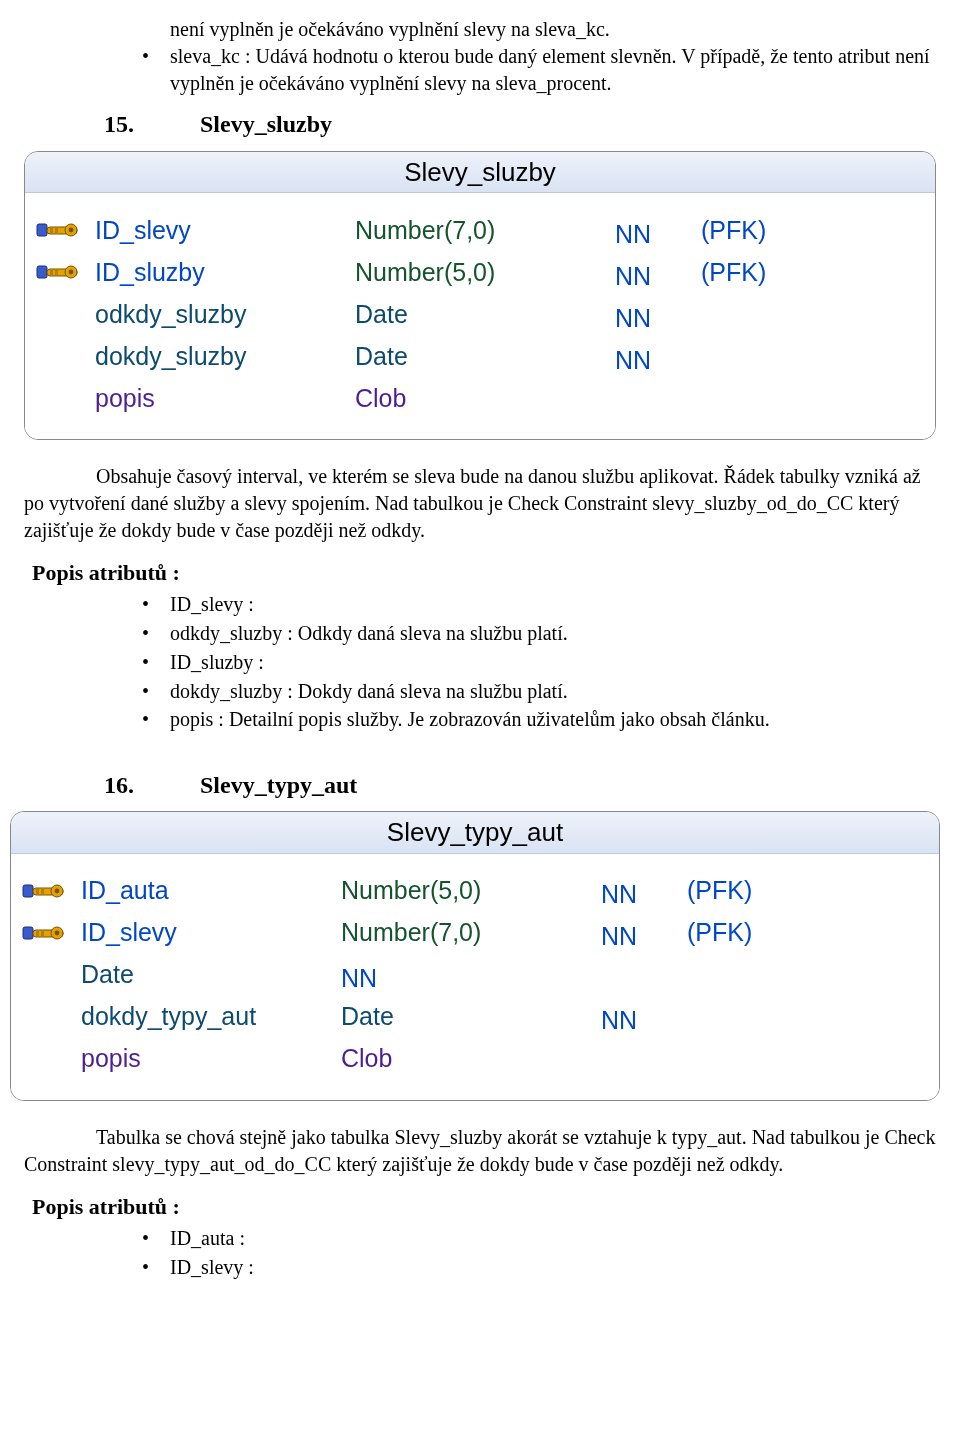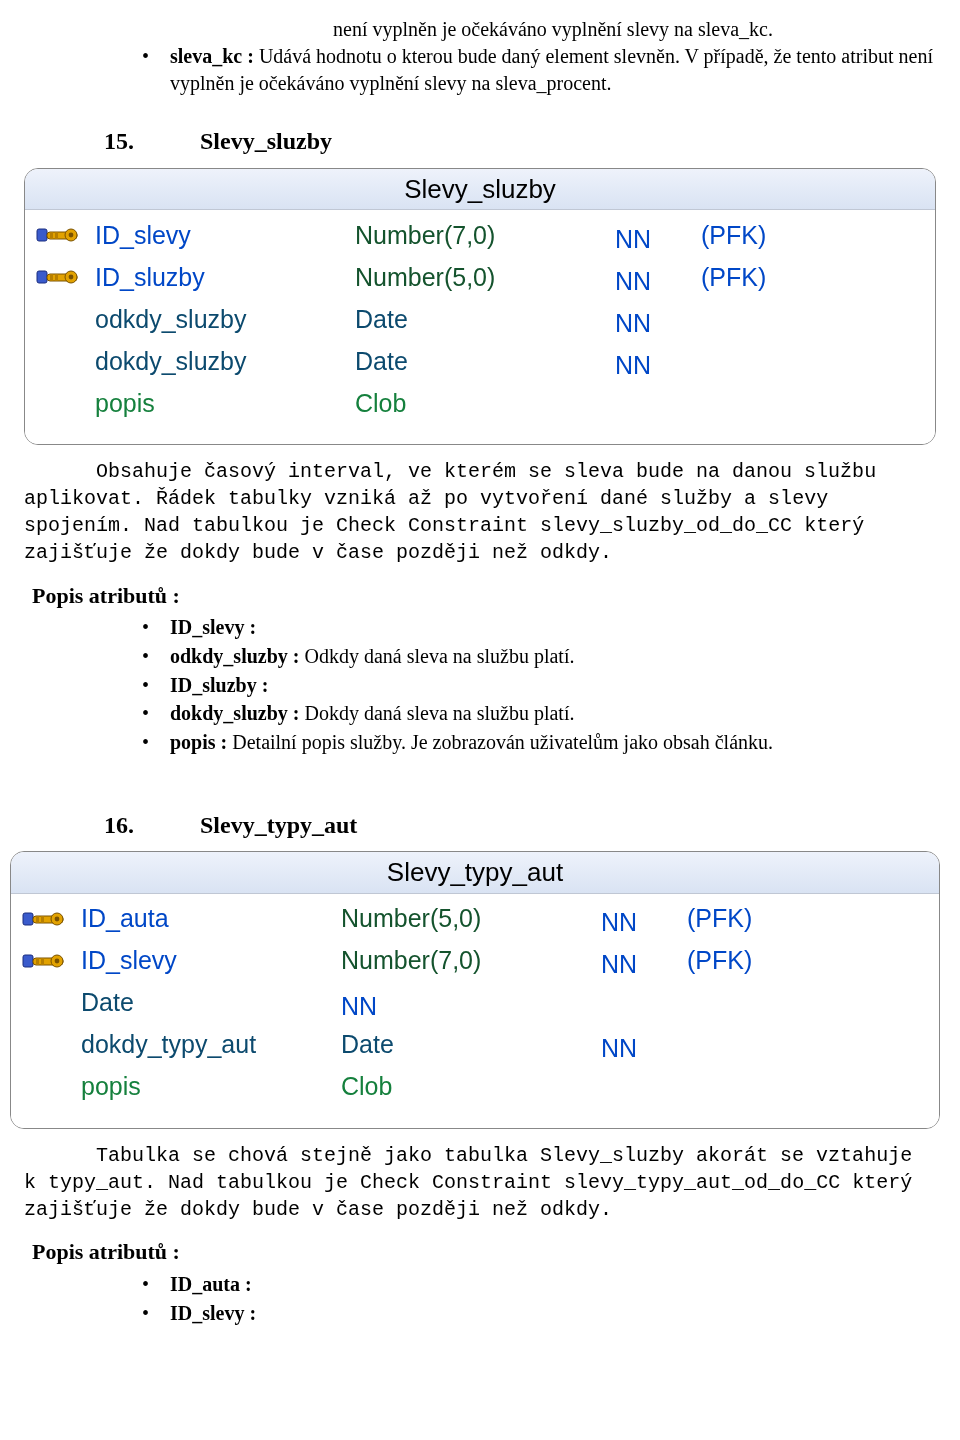--- a/index.html
+++ b/index.html
@@ -10,29 +10,29 @@
     width: 960px;
     padding: 16px 24px 48px 24px;
     font-size: 20px;
     line-height: 1.34;
   }
   ul.text-list { list-style: none; padding-left: 118px; }
   ul.text-list > li { padding-left: 28px; position: relative; margin-bottom: 2px; }
   ul.text-list > li::before {
     content: "•"; position: absolute; left: 0; top: 0;
   }
-  .bold { font-weight: bold; }
+  .bold { font-weight: normal; }
   h2.section {
     font-family: "Times New Roman", serif;
     font-weight: bold;
     font-size: 24px;
     margin: 12px 0 10px 80px;
   }
-  h2.section .num { display:inline-block; min-width: 90px; margin-top: 17px; }
-  .para-indent { margin: 14px 0 12px 0; font-family: Liberation Mono, monospace; }
+  h2.section .num { display:inline-block; min-width: 90px; }
+  .para-indent { margin: 23px 0 12px 0; }
   .para-indent .first { display:block; text-indent: 72px; }
   h3.popis {
     font-weight: bold;
     font-size: 22px;
     margin: 14px 0 4px 8px;
   }
   
   .db-table {
     width: 912px;
     margin: 4px 0 14px 0;
@@ -43,43 +43,43 @@
     font-size: 25px;
   }
   .db-table .caption {
     text-align: center;
     background: linear-gradient(#eef2fb, #d9e3f3);
     color: #000;
     padding: 3px 0 3px 0;
     font-size: 26px;
     border-bottom: 1px solid #c0c7d4;
   }
-  .db-table .rows { background:#fff; padding: 4px 0 20px 0; }
+  .db-table .rows { background:#fff; padding: 16px 0 20px 0; }
   .db-row {
     display: grid;
     grid-template-columns: 60px 260px 260px 80px 1fr;
     align-items: center;
     height: 42px;
     padding-left: 10px;
   }
-  .db-row.gray .colname, .db-row.gray .coltype { color:#15803d; }
+  .db-row.gray .colname, .db-row.gray .coltype { color:#4c1d95; }
   .key-icon { width:46px; height:30px; position:relative; }
   .key-icon svg { position:absolute; left:0; top:3px; }
   .colname { color:#0047c7; font-weight:400; }
   .coltype { color:#14532d; font-weight:400; }
   .nn      { color:#0047c7; font-weight:400;margin-top:8px; }
   .keytag  { color:#0047c7; font-weight:400; padding-left:6px; }
   .db-row.black .colname, .db-row.black .coltype { color:#0c4a6e; }
   .db-row.black .nn { color:#0047c7; }
 </style>
 </head>
 <body>
 
 <div>
-  <div style="padding-left:146px;text-align:center;">není vyplněn je očekáváno vyplnění slevy na sleva_kc.</div>
+  <div style="padding-left:146px;">není vyplněn je očekáváno vyplnění slevy na sleva_kc.</div>
   <ul class="text-list">
     <li>
       <span class="bold">sleva_kc :</span><span> Udává hodnotu o kterou bude daný element slevněn. V případě, že tento atribut není vyplněn je očekáváno vyplnění slevy na sleva_procent.</span>
     </li>
   </ul>
 </div>
 
 <h2 class="section">
   <span class="num">15.</span>
   <span>Slevy_sluzby</span>

